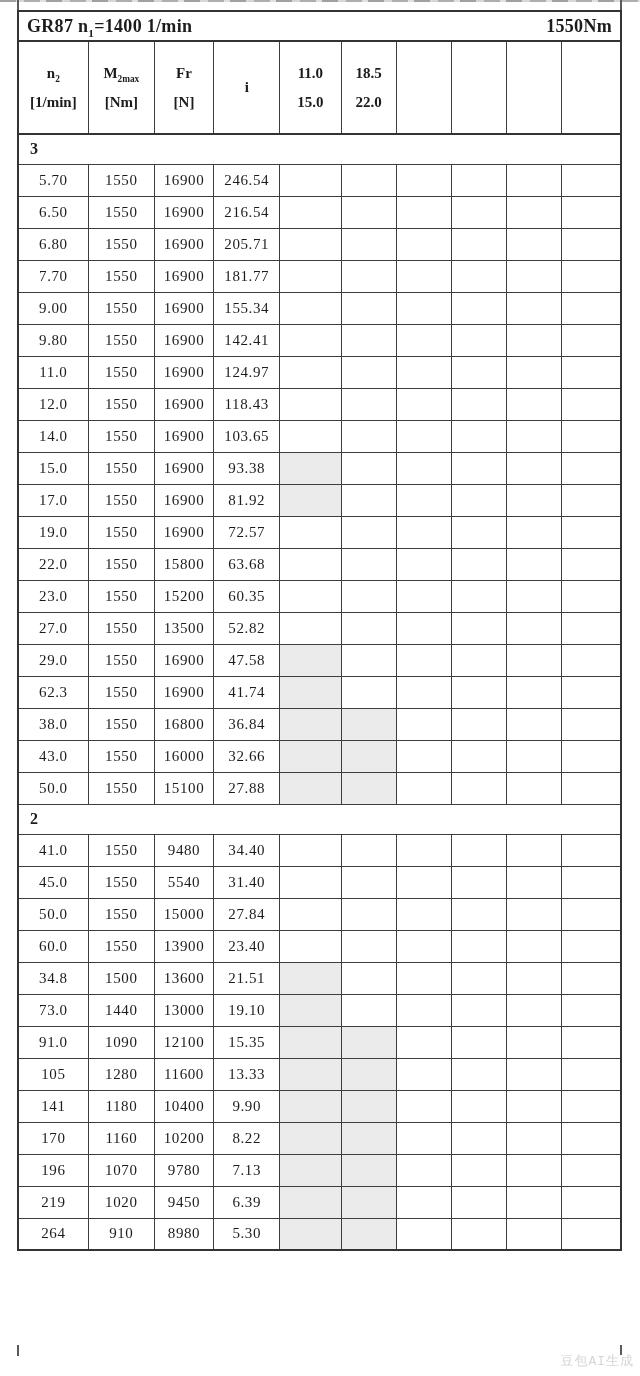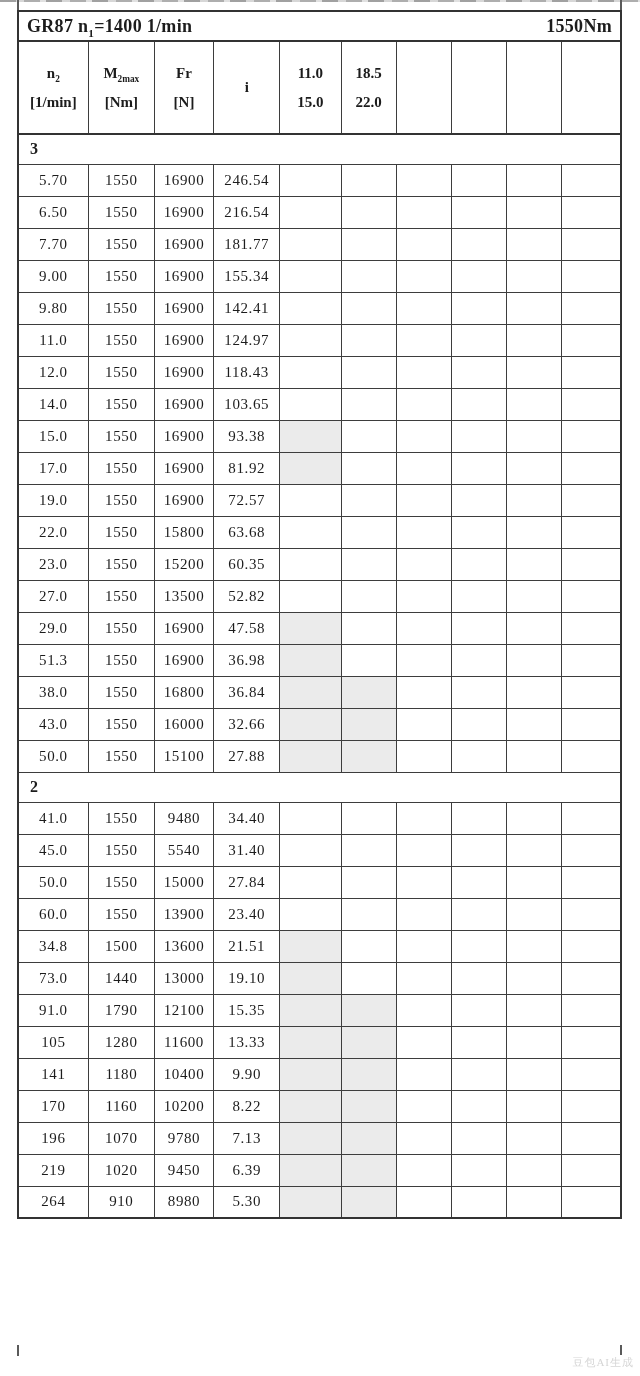--- a/index.html
+++ b/index.html
@@ -42,22 +42,22 @@
 
   
   tbody tr{height:32px;}
   tbody td{font-size:15px;letter-spacing:.6px;}
   tbody td.shaded{background:var(--shade);}
   .section-cell{text-align:left;font-weight:bold;font-size:16px;padding-left:11px;letter-spacing:.5px;}
   tr.section-row{height:30px;}
 
   .watermark{
     position:absolute;right:6px;bottom:6px;
-    font-family:Liberation Serif, serif;
-    font-size:11px;color:#cbcbcb;letter-spacing:1px;opacity:.8;
+    font-family:Liberation Mono, monospace;
+    font-size:13px;color:#cbcbcb;letter-spacing:1px;opacity:.8;
   }
 </style>
 </head>
 <body>
 
 <div class="page">
 
   <div class="scan-top-line"></div>
   <div class="tail tl"></div>
   <div class="tail tr"></div>
@@ -147,20 +147,32 @@
             <td>16900</td>
             <td>216.54</td>
             <td></td>
             <td></td>
             <td></td>
             <td></td>
             <td></td>
             <td></td>
           </tr>
           <tr>
+            <td>6.80</td>
+            <td>1550</td>
+            <td>16900</td>
+            <td>205.71</td>
+            <td></td>
+            <td></td>
+            <td></td>
+            <td></td>
+            <td></td>
+            <td></td>
+          </tr>
+          <tr>
             <td>7.70</td>
             <td>1550</td>
             <td>16900</td>
             <td>181.77</td>
             <td></td>
             <td></td>
             <td></td>
             <td></td>
             <td></td>
             <td></td>
@@ -303,24 +315,24 @@
             <td>16900</td>
             <td>47.58</td>
             <td class="shaded"></td>
             <td></td>
             <td></td>
             <td></td>
             <td></td>
             <td></td>
           </tr>
           <tr>
-            <td>51.3</td>
-            <td>1550</td>
-            <td>16900</td>
-            <td>36.98</td>
+            <td>62.3</td>
+            <td>1550</td>
+            <td>16900</td>
+            <td>41.74</td>
             <td class="shaded"></td>
             <td></td>
             <td></td>
             <td></td>
             <td></td>
             <td></td>
           </tr>
           <tr>
             <td>38.0</td>
             <td>1550</td>
@@ -427,21 +439,21 @@
             <td>19.10</td>
             <td class="shaded"></td>
             <td></td>
             <td></td>
             <td></td>
             <td></td>
             <td></td>
           </tr>
           <tr>
             <td>91.0</td>
-            <td>1790</td>
+            <td>1090</td>
             <td>12100</td>
             <td>15.35</td>
             <td class="shaded"></td>
             <td class="shaded"></td>
             <td></td>
             <td></td>
             <td></td>
             <td></td>
           </tr>
           <tr>

